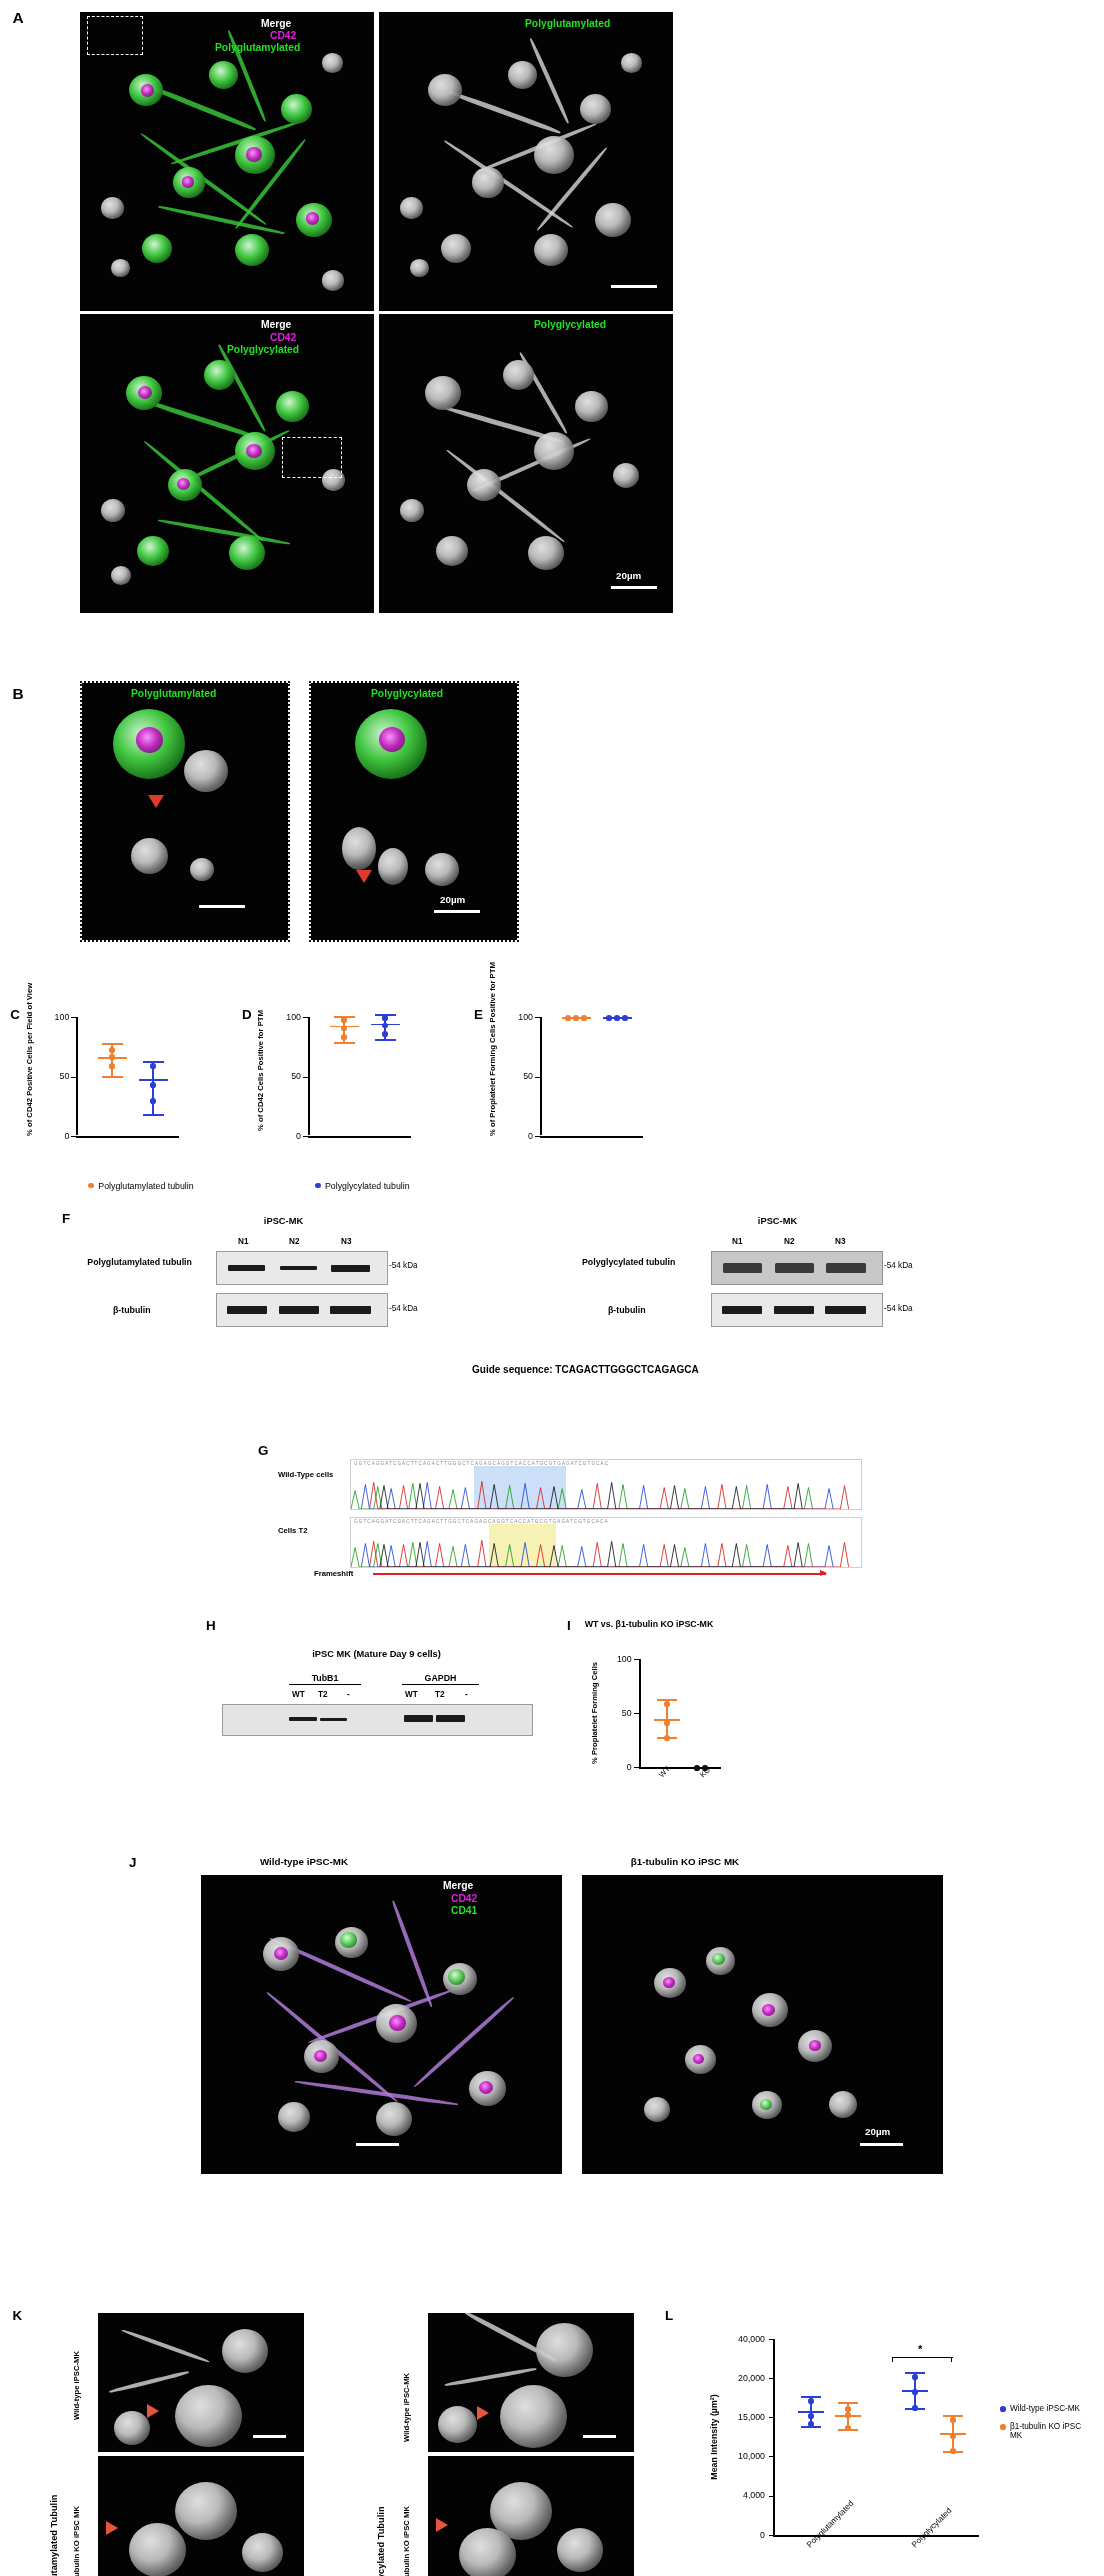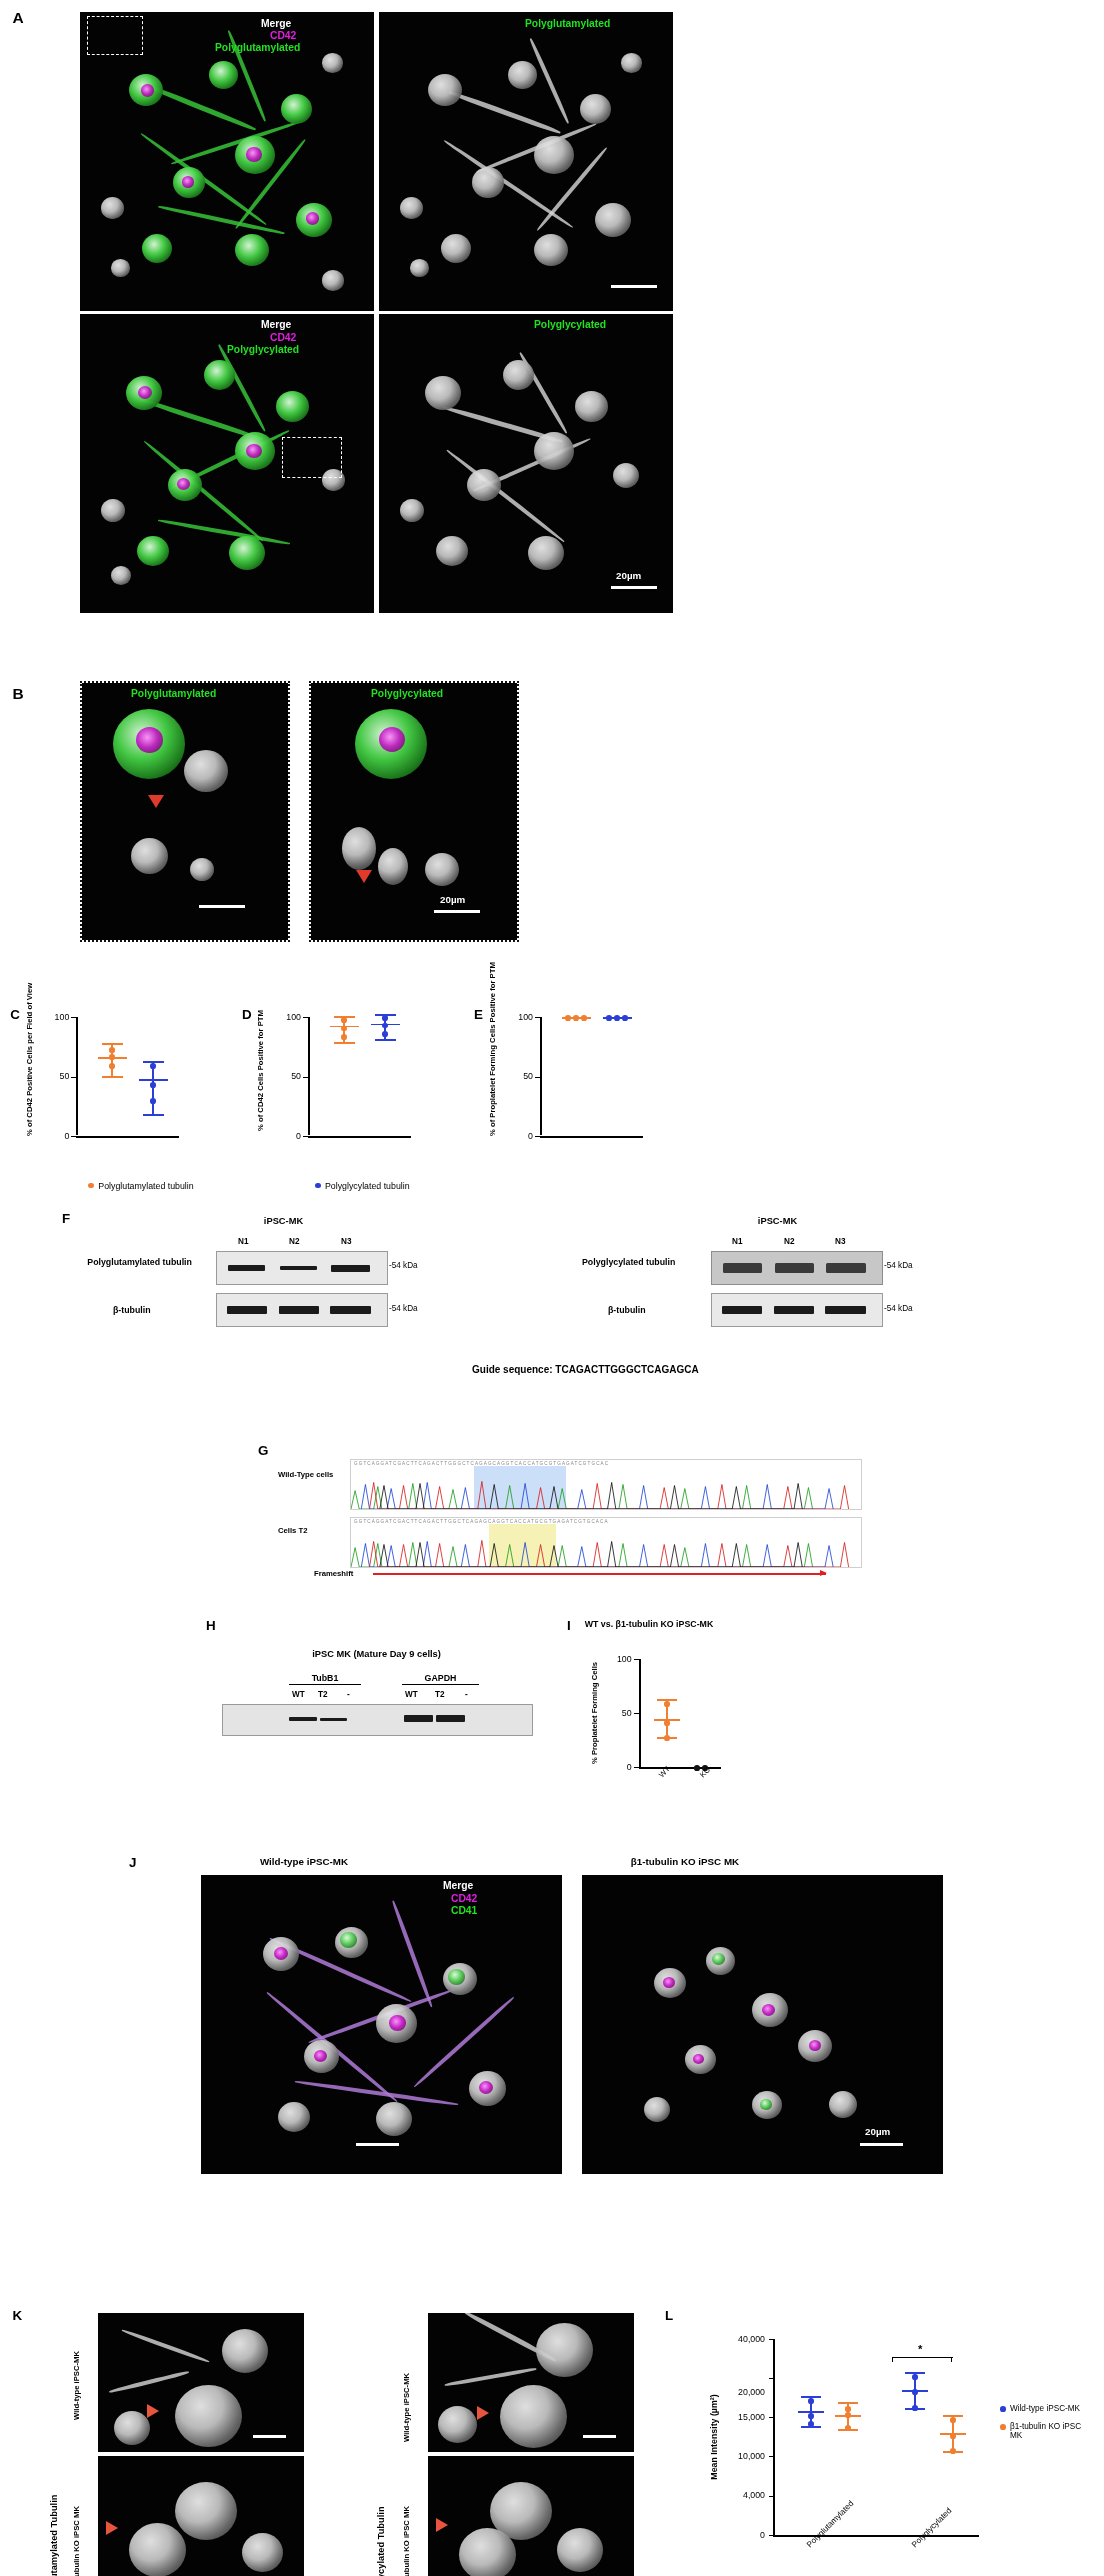--- a/index.html
+++ b/index.html
@@ -492,21 +492,21 @@
   <div class="tick" style="left:104px;top:227px;"></div>
   <div class="tick" style="left:104px;top:188px;"></div>
   <div class="tick" style="left:104px;top:148px;"></div>
   <div class="tick" style="left:104px;top:109px;"></div>
   <div class="tick" style="left:104px;top:70px;"></div>
   <div class="tick" style="left:104px;top:31px;"></div>
   <div class="ticklbl" style="left:62px;top:222px;width:38px;">0</div>
   <div class="ticklbl" style="left:62px;top:182px;width:38px;">4,000</div>
   <div class="ticklbl" style="left:62px;top:143px;width:38px;">10,000</div>
   <div class="ticklbl" style="left:62px;top:104px;width:38px;">15,000</div>
-  <div class="ticklbl" style="left:62px;top:79px;width:38px;">20,000</div>
+  <div class="ticklbl" style="left:62px;top:65px;width:38px;">20,000</div>
   <div class="ticklbl" style="left:62px;top:26px;width:38px;">40,000</div>
   <div class="axtitle rot90" style="left:44px;top:227px;width:196px;font-size:8.8px;">Mean Intensity (µm²)</div>
 
   <div style="position:absolute;left:227px;top:49px;width:61px;height:1px;background:#000;"></div>
   <div style="position:absolute;left:227px;top:49px;width:1px;height:5.2px;background:#000;"></div>
   <div style="position:absolute;left:286px;top:49px;width:1px;height:5.2px;background:#000;"></div>
   <div class="bold" style="position:absolute;left:253px;top:35px;font-size:11.3px;">*</div>
 
   <div class="errB" style="left:133px;top:103px;width:26px;height:1.5px;"></div>
   <div class="errB" style="left:145px;top:88px;width:1.5px;height:32px;"></div>

